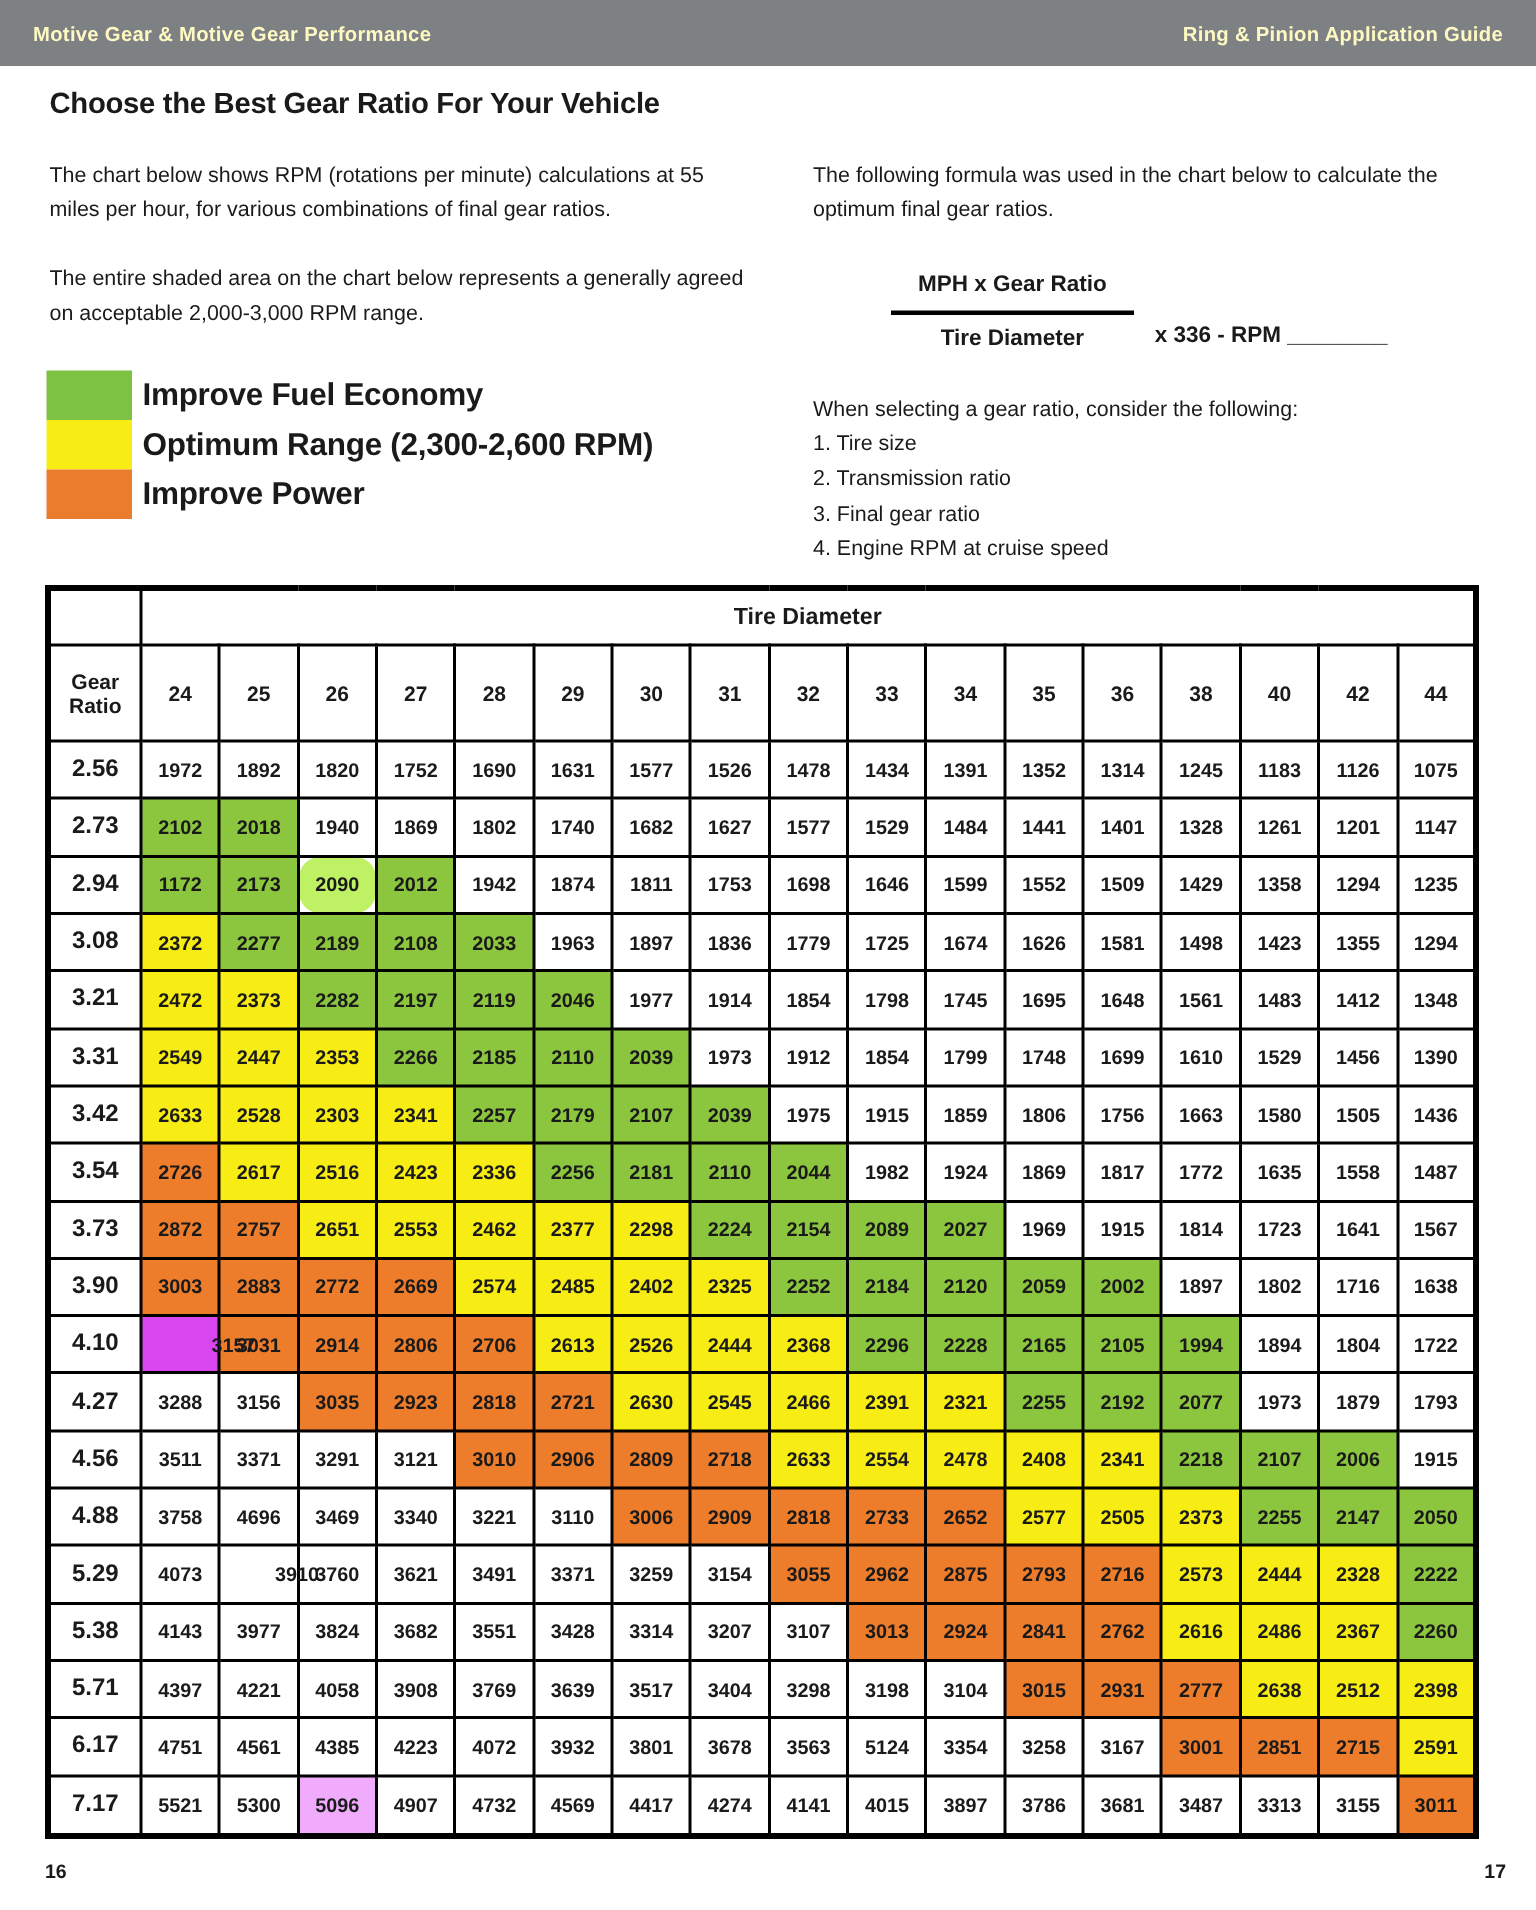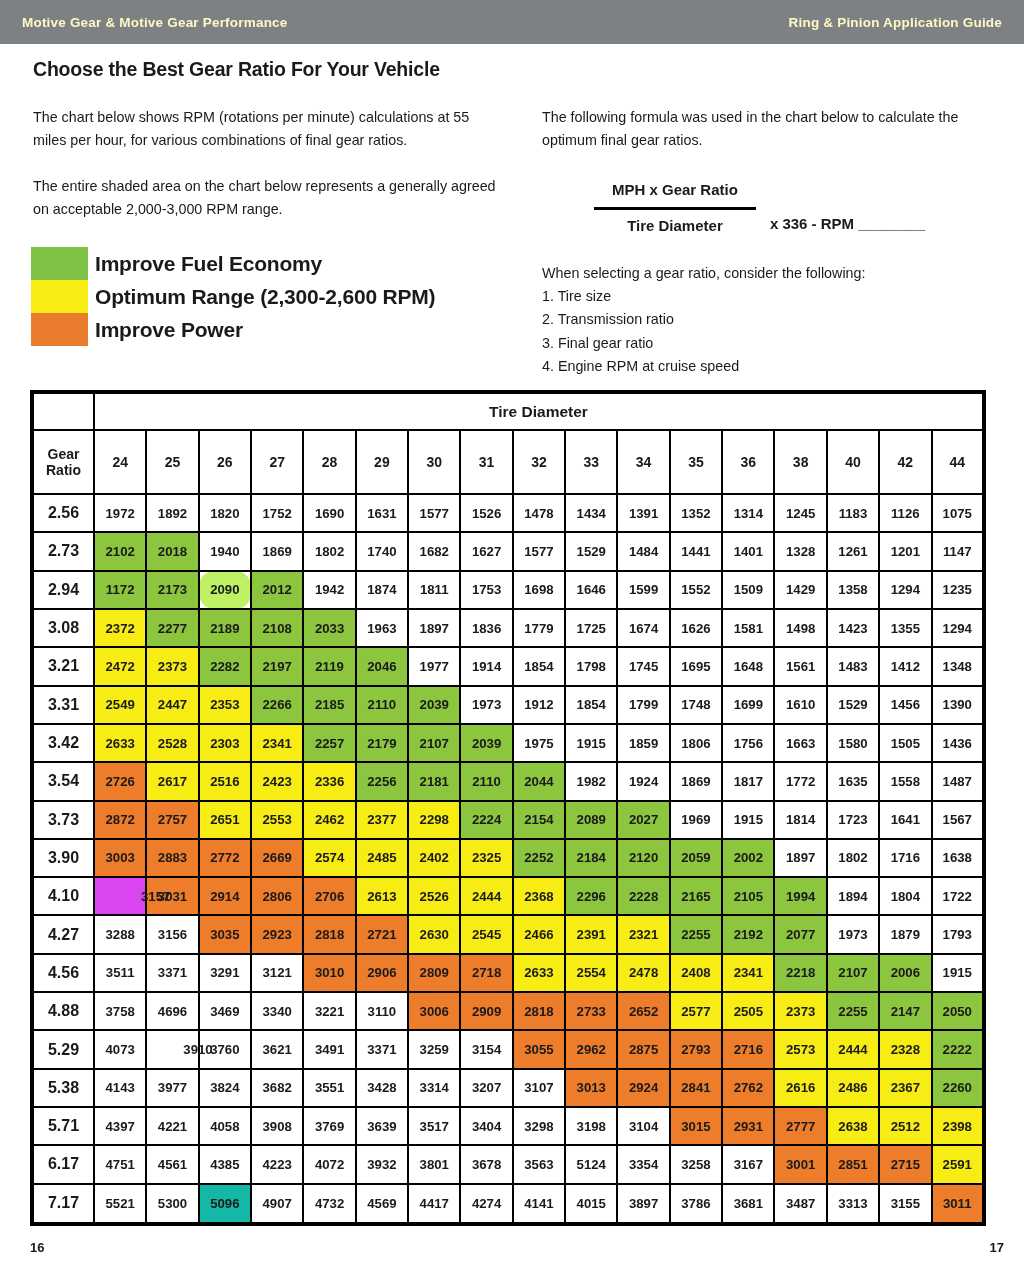--- a/index.html
+++ b/index.html
@@ -551,21 +551,21 @@
           <td style="background: rgb(255, 255, 255);">3167</td>
           <td style="background: rgb(238, 125, 43);">3001</td>
           <td style="background: rgb(238, 125, 43);">2851</td>
           <td style="background: rgb(238, 125, 43);">2715</td>
           <td style="background: rgb(247, 236, 19);">2591</td>
         </tr>
         <tr>
           <th>7.17</th>
           <td style="background: rgb(255, 255, 255);">5521</td>
           <td style="background: rgb(255, 255, 255);">5300</td>
-          <td style="background: #14b8a6; margin-top: 27px;">5096</td>
+          <td style="background: #f0abfc; margin-top: 27px;">5096</td>
           <td style="background: rgb(255, 255, 255);">4907</td>
           <td style="background: rgb(255, 255, 255);">4732</td>
           <td style="background: rgb(255, 255, 255);">4569</td>
           <td style="background: rgb(255, 255, 255);">4417</td>
           <td style="background: rgb(255, 255, 255);">4274</td>
           <td style="background: rgb(255, 255, 255);">4141</td>
           <td style="background: rgb(255, 255, 255);">4015</td>
           <td style="background: rgb(255, 255, 255);">3897</td>
           <td style="background: rgb(255, 255, 255);">3786</td>
           <td style="background: rgb(255, 255, 255);">3681</td>

